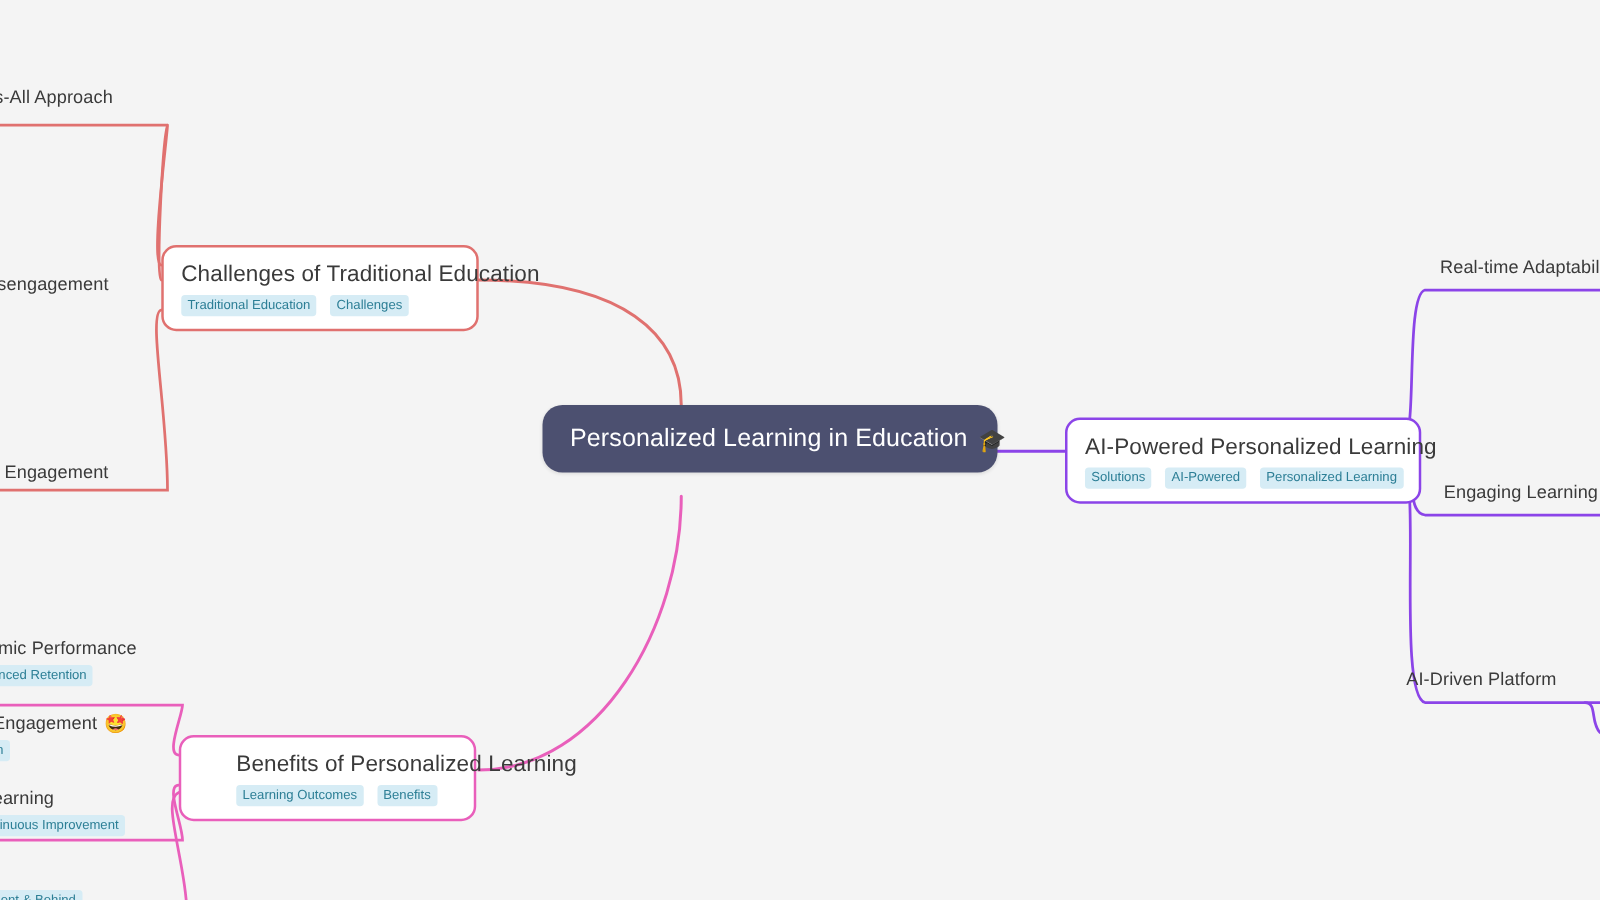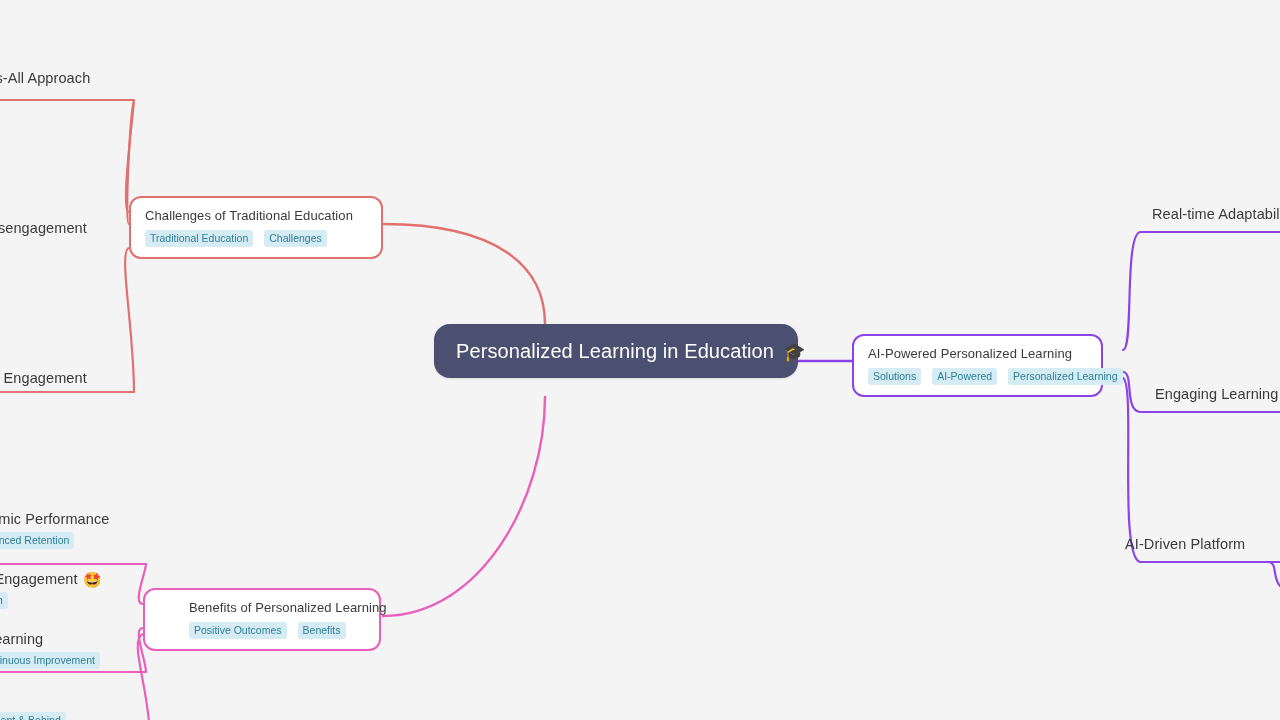--- a/index.html
+++ b/index.html
@@ -40,21 +40,21 @@
     padding: 11px 14px 10px 14px;
     background: #ffffff;
     border: 2px solid #cccccc;
     display: flex;
     flex-direction: column;
     gap: 6px;
     z-index: 5;
   }
 
   .node-title {
-    font-size: 13px;
+    font-size: 18px;
     color: #3a3a3a;
     line-height: 1.15;
     white-space: nowrap;
     letter-spacing: 0.1px;
   }
 
   .tag-row {
     display: flex;
     gap: 11px;
     align-items: center;
@@ -174,21 +174,21 @@
     <div class="node-title">Disengagement</div>
   </div>
 
   <div class="leaf" style="left:-21px; top:370px;">
     <div class="node-title">ted Engagement</div>
   </div>
 
   <div class="node b-pink" style="left:143px; top:588px; width:238px;">
     <div class="node-title">Benefits of Personalized Learning</div>
     <div class="tag-row">
-      <span class="tag">Positive Outcomes</span>
+      <span class="tag">Learning Outcomes</span>
       <span class="tag">Benefits</span>
     </div>
   </div>
 
   <div class="leaf" style="left:-18px; top:511px;">
     <div class="node-title">demic Performance</div>
     <div class="tag-row">
       <span class="tag">hanced Retention</span>
     </div>
   </div>
@@ -209,21 +209,21 @@
       <span class="tag">ntinuous Improvement</span>
     </div>
   </div>
 
   <div class="leaf" style="left:-26px; top:712px;">
     <div class="tag-row">
       <span class="tag">Student &amp; Behind</span>
     </div>
   </div>
 
-  <div class="node b-purple" style="left:852px; top:334px; width:251px;">
+  <div class="node b-purple" style="left:852px; top:334px; width:285px;">
     <div class="node-title">AI-Powered Personalized Learning</div>
     <div class="tag-row">
       <span class="tag">Solutions</span>
       <span class="tag">AI-Powered</span>
       <span class="tag">Personalized Learning</span>
     </div>
   </div>
 
   <div class="leaf" style="left:1152px; top:206px;">
     <div class="node-title">Real-time Adaptabilit</div>

